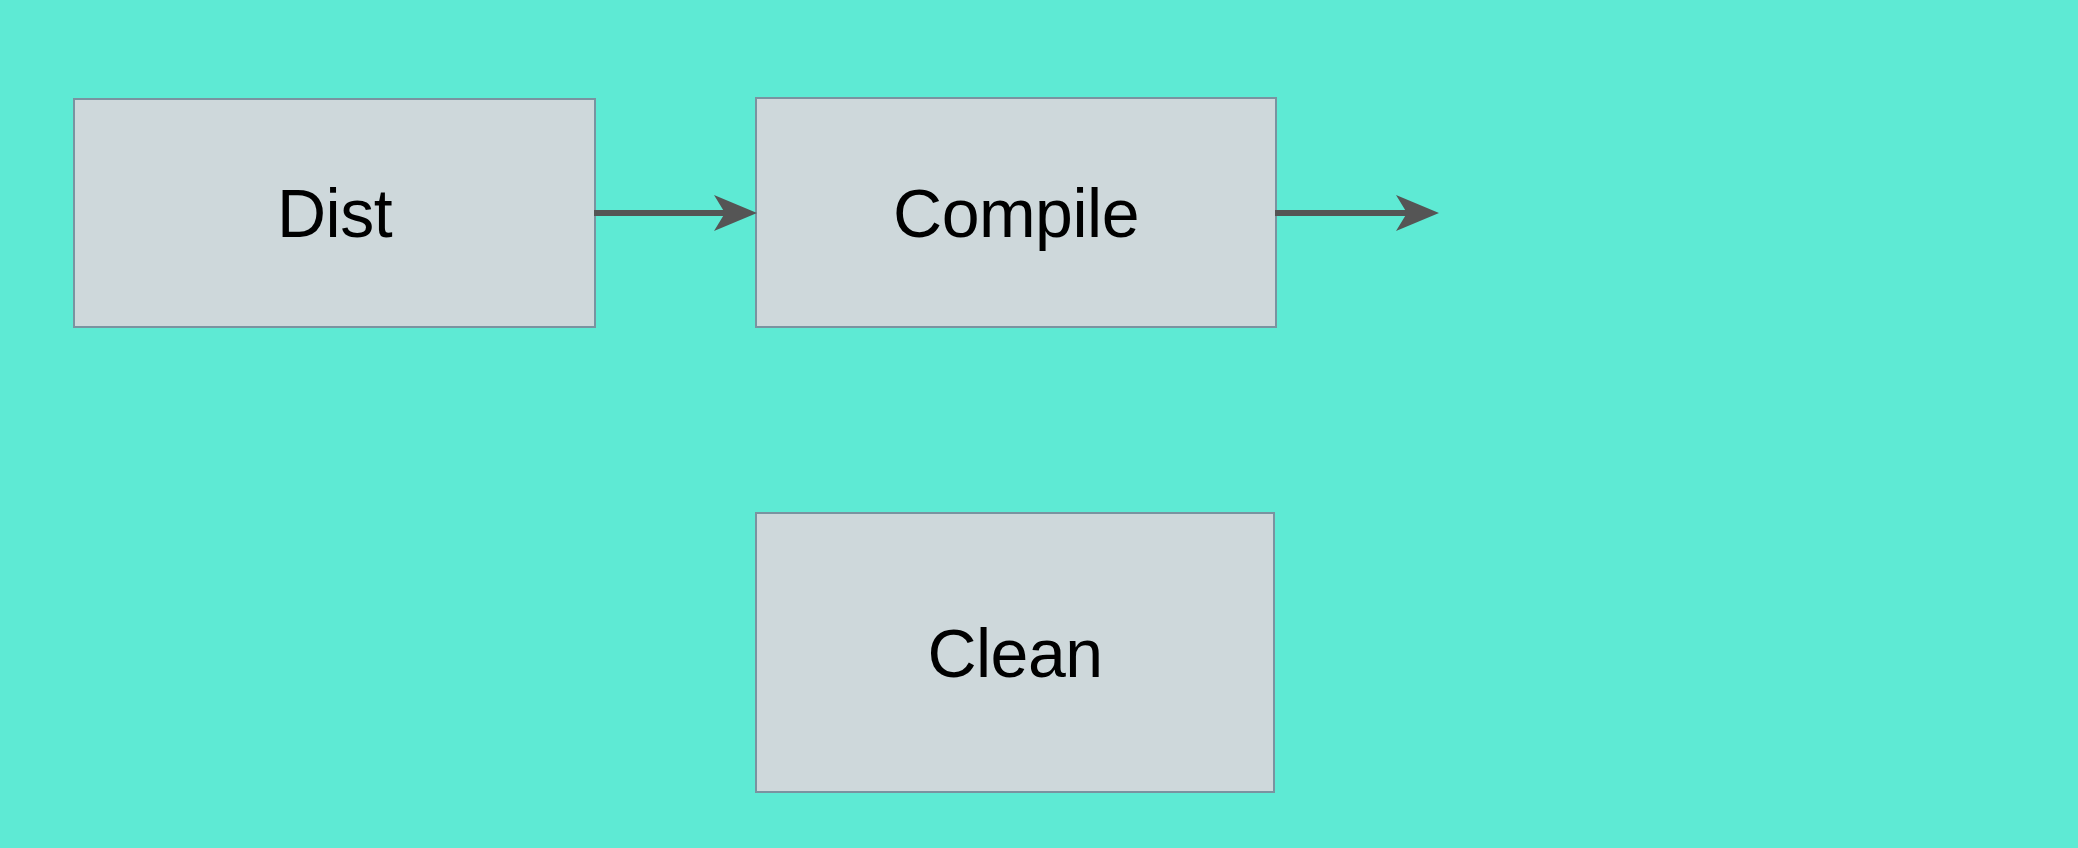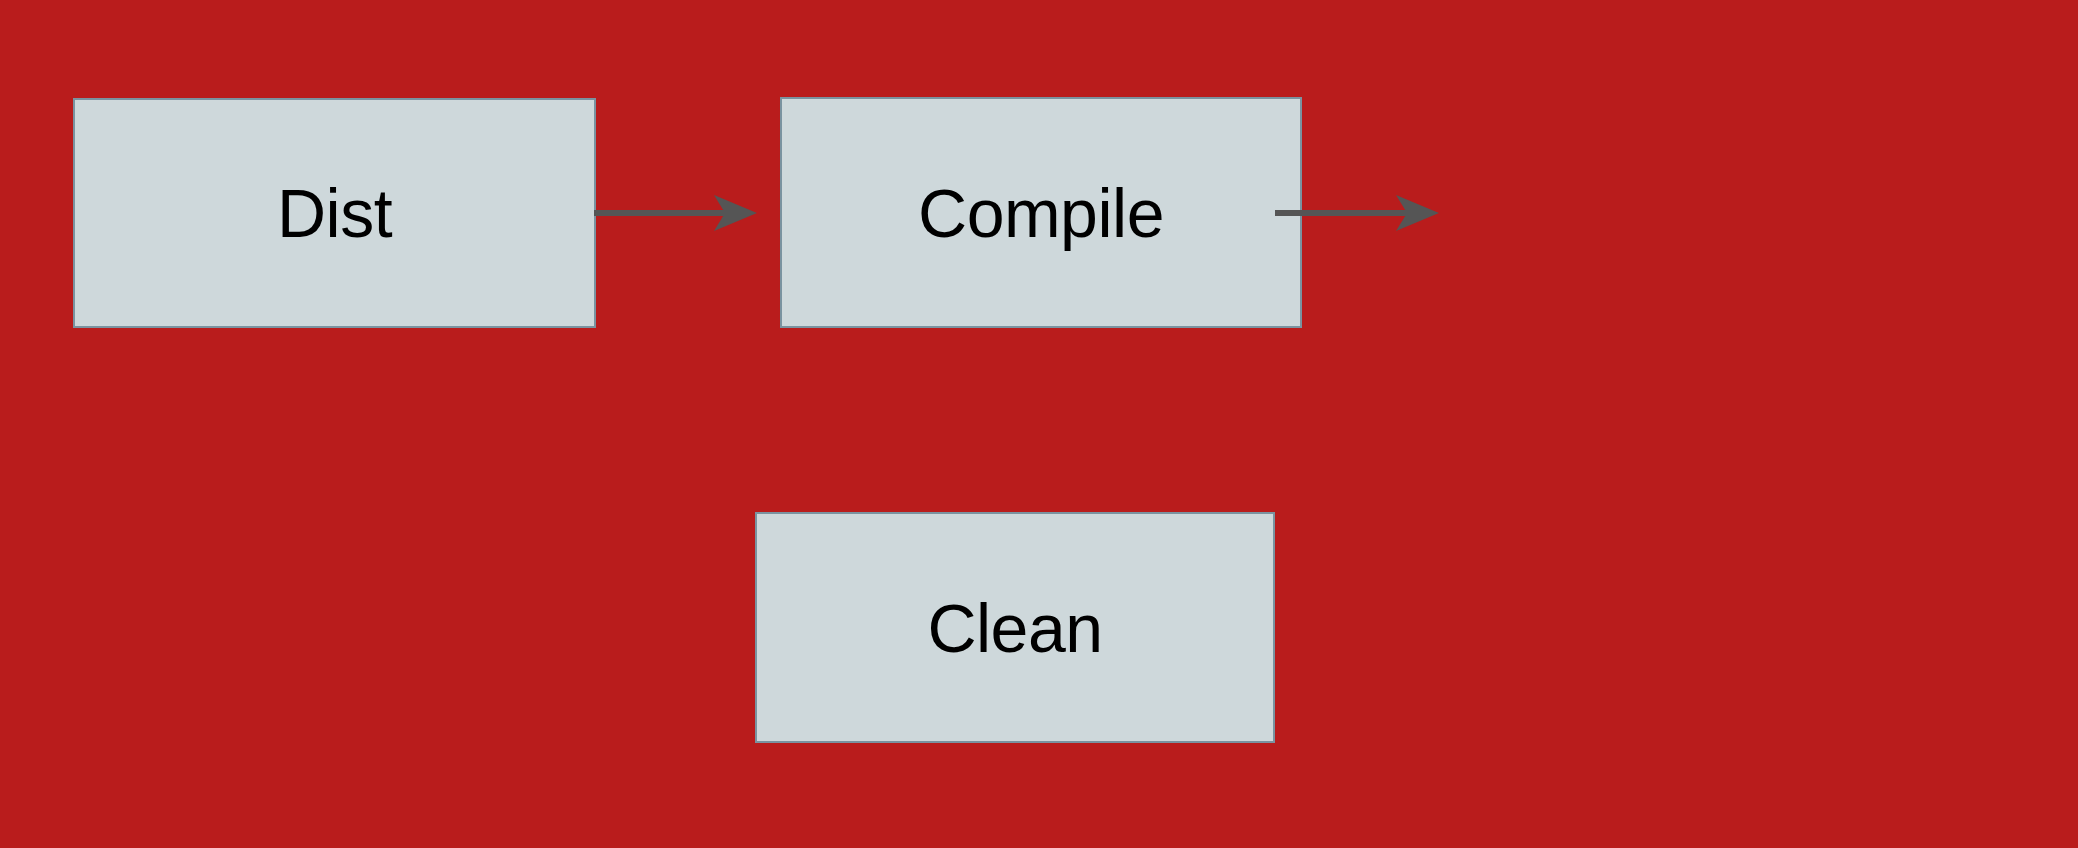--- a/index.html
+++ b/index.html
@@ -7,21 +7,21 @@
     padding: 0;
     background: #ffffff;
   }
   body {
     font-family: "Liberation Sans", sans-serif;
   }
   #canvas {
     position: relative;
     width: 2078px;
     height: 848px;
-    background: #b91c1c;
+    background: #5eead4;
     overflow: hidden;
   }
   .node {
     position: absolute;
     box-sizing: border-box;
     background: #ced8db;
     border: 2px solid #7a93a0;
     display: flex;
     align-items: center;
     justify-content: center;
@@ -40,23 +40,23 @@
     position: absolute;
     overflow: visible;
     pointer-events: none;
   }
   .edge svg {
     display: block;
     overflow: visible;
   }
   
   #node-dist    { left: 73px;   top: 98px;  width: 523px; height: 230px; }
-  #node-compile { left: 755px;  top: 97px;  width: 522px; height: 231px; margin-left: 25px; }
+  #node-compile { left: 755px;  top: 97px;  width: 522px; height: 231px; }
   #node-init    { left: 1437px; top: 97px;  width: 523px; height: 231px; }
-  #node-clean   { left: 755px;  top: 512px; width: 520px; height: 231px; }
+  #node-clean   { left: 755px;  top: 512px; width: 520px; height: 281px; }
 
   #edge-dist-compile { left: 594px;  top: 193px; width: 163px; height: 40px; }
   #edge-compile-init { left: 1275px; top: 193px; width: 164px; height: 40px; }
 </style>
 </head>
 <body>
 
 <div id="canvas">
 
   <div class="node" id="node-dist">

